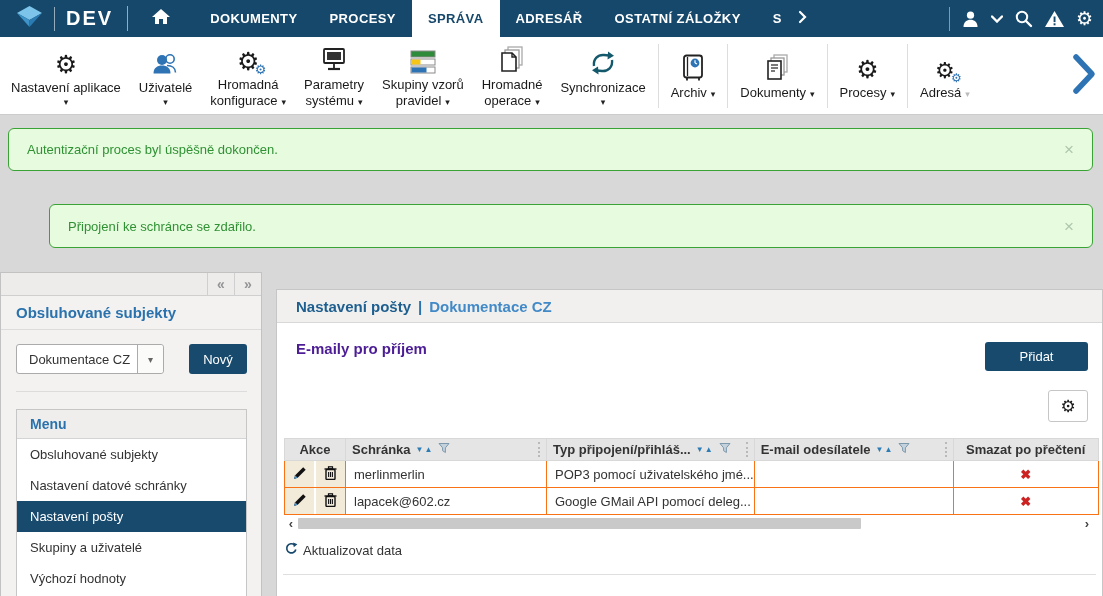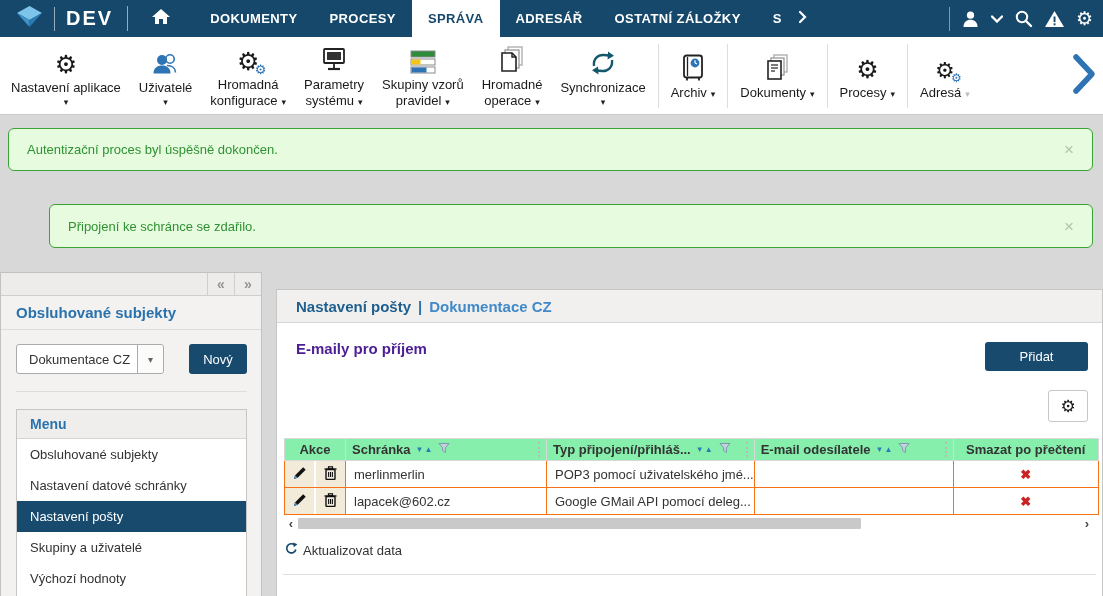--- a/index.html
+++ b/index.html
@@ -59,21 +59,21 @@
   .main { position:absolute; left:276px; top:289px; right:0; height:340px; background:#fff; border:1px solid #C6C6C6; border-bottom:none; }
   .main-head { height:33px; background:#F1F0EF; border-bottom:1px solid #D8D8D8; display:flex; align-items:center; padding-left:19px; font-size:15px; font-weight:bold; }
   .bc-left { color:#1E5F8F; } .bc-sep { color:#2A72AD; margin:0 7px; } .bc-right { color:#4189C7; }
   .main-body { position:relative; height:300px; }
   .section-title { position:absolute; left:19px; top:17px; font-size:15px; font-weight:bold; color:#4c1d95; }
   .btn-add { position:absolute; right:14px; top:19px; width:103px; height:29px; }
   .gear-btn { position:absolute; right:14px; top:67px; width:40px; height:32px; background:#fff; border:1px solid #C6C6C6; border-radius:3px; display:flex; align-items:center; justify-content:center; cursor:pointer; }
   .gear-btn span { font-size:17px; line-height:1; color:#1a1a1a; }
 
   table.grid { position:absolute; left:7px; top:115px; border-collapse:collapse; table-layout:fixed; }
-  .grid th { background:#86efac; border:1px solid #D8D8D8; font-size:13px; font-weight:bold; color:#333; height:22px; padding:0 6px; }
+  .grid th { background:#e5e5e5; border:1px solid #D8D8D8; font-size:13px; font-weight:bold; color:#333; height:22px; padding:0 6px; }
   .grid td { border:1px solid #f97316; font-size:13px; color:#333; height:27px; padding:0 0 0 8px; text-align:left; background:#fff; overflow:hidden; white-space:nowrap; }
   .th-flex { display:flex; align-items:center; gap:5px; }
   .sorts { color:#2E7CB5; font-size:8px; letter-spacing:1px; cursor:pointer; }
   .resize-dots { margin-left:auto; height:15px; border-left:2px dotted #B9B9B9; cursor:col-resize; }
   td.akce { padding:0; }
   .akce-wrap { display:flex; height:100%; gap:2px; background:#fff; }
   .acell { flex:1; background:#F2EBDA; display:flex; align-items:center; justify-content:center; cursor:pointer; }
   td.del { text-align:center; padding:0; }
   td.del span { color:#CC2222; font-weight:bold; font-size:13px; }
   th.center { text-align:center; }

